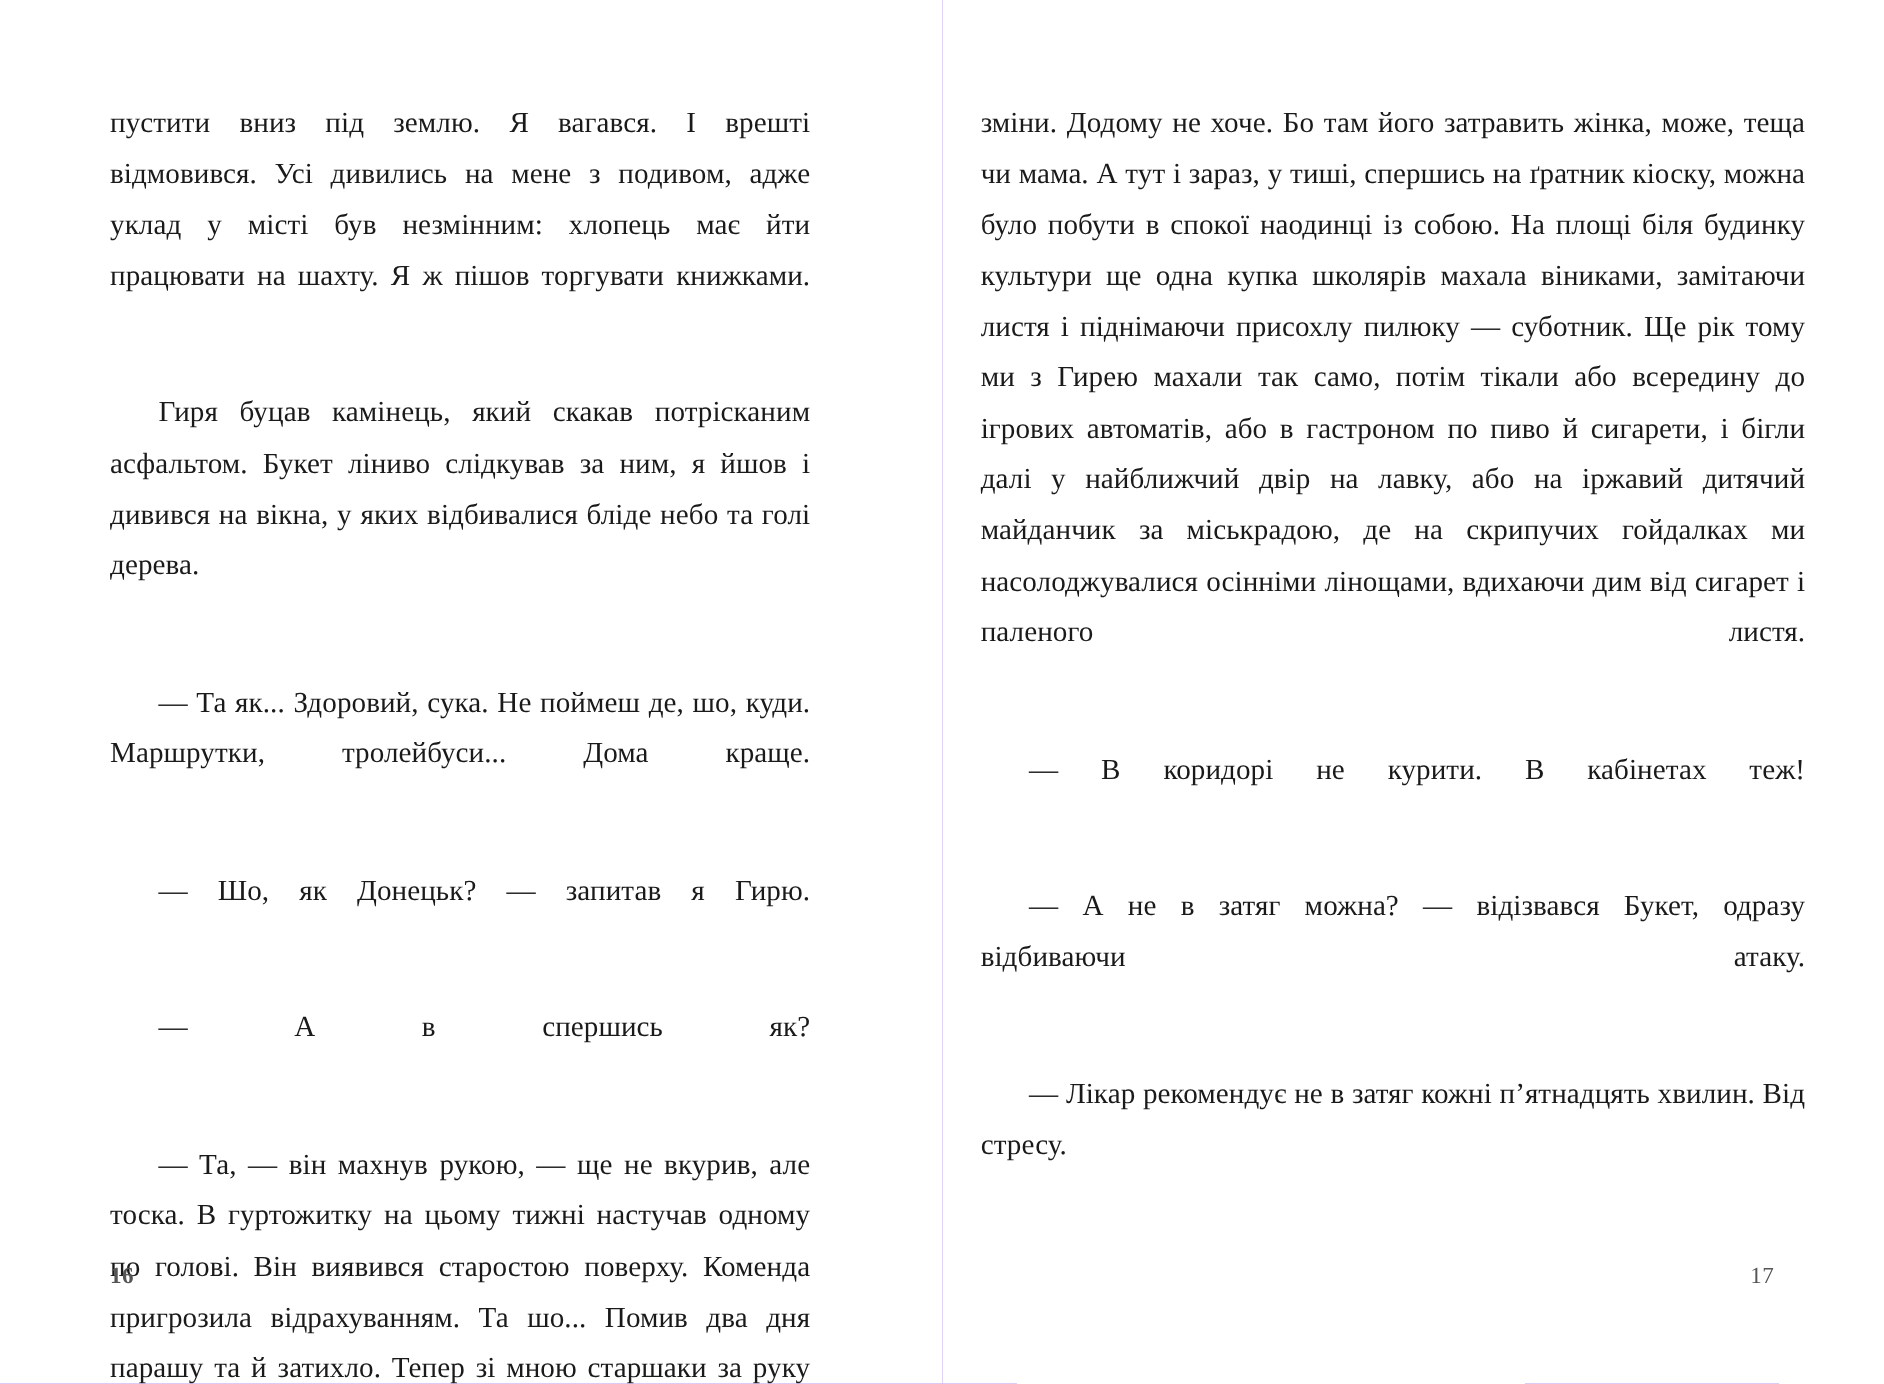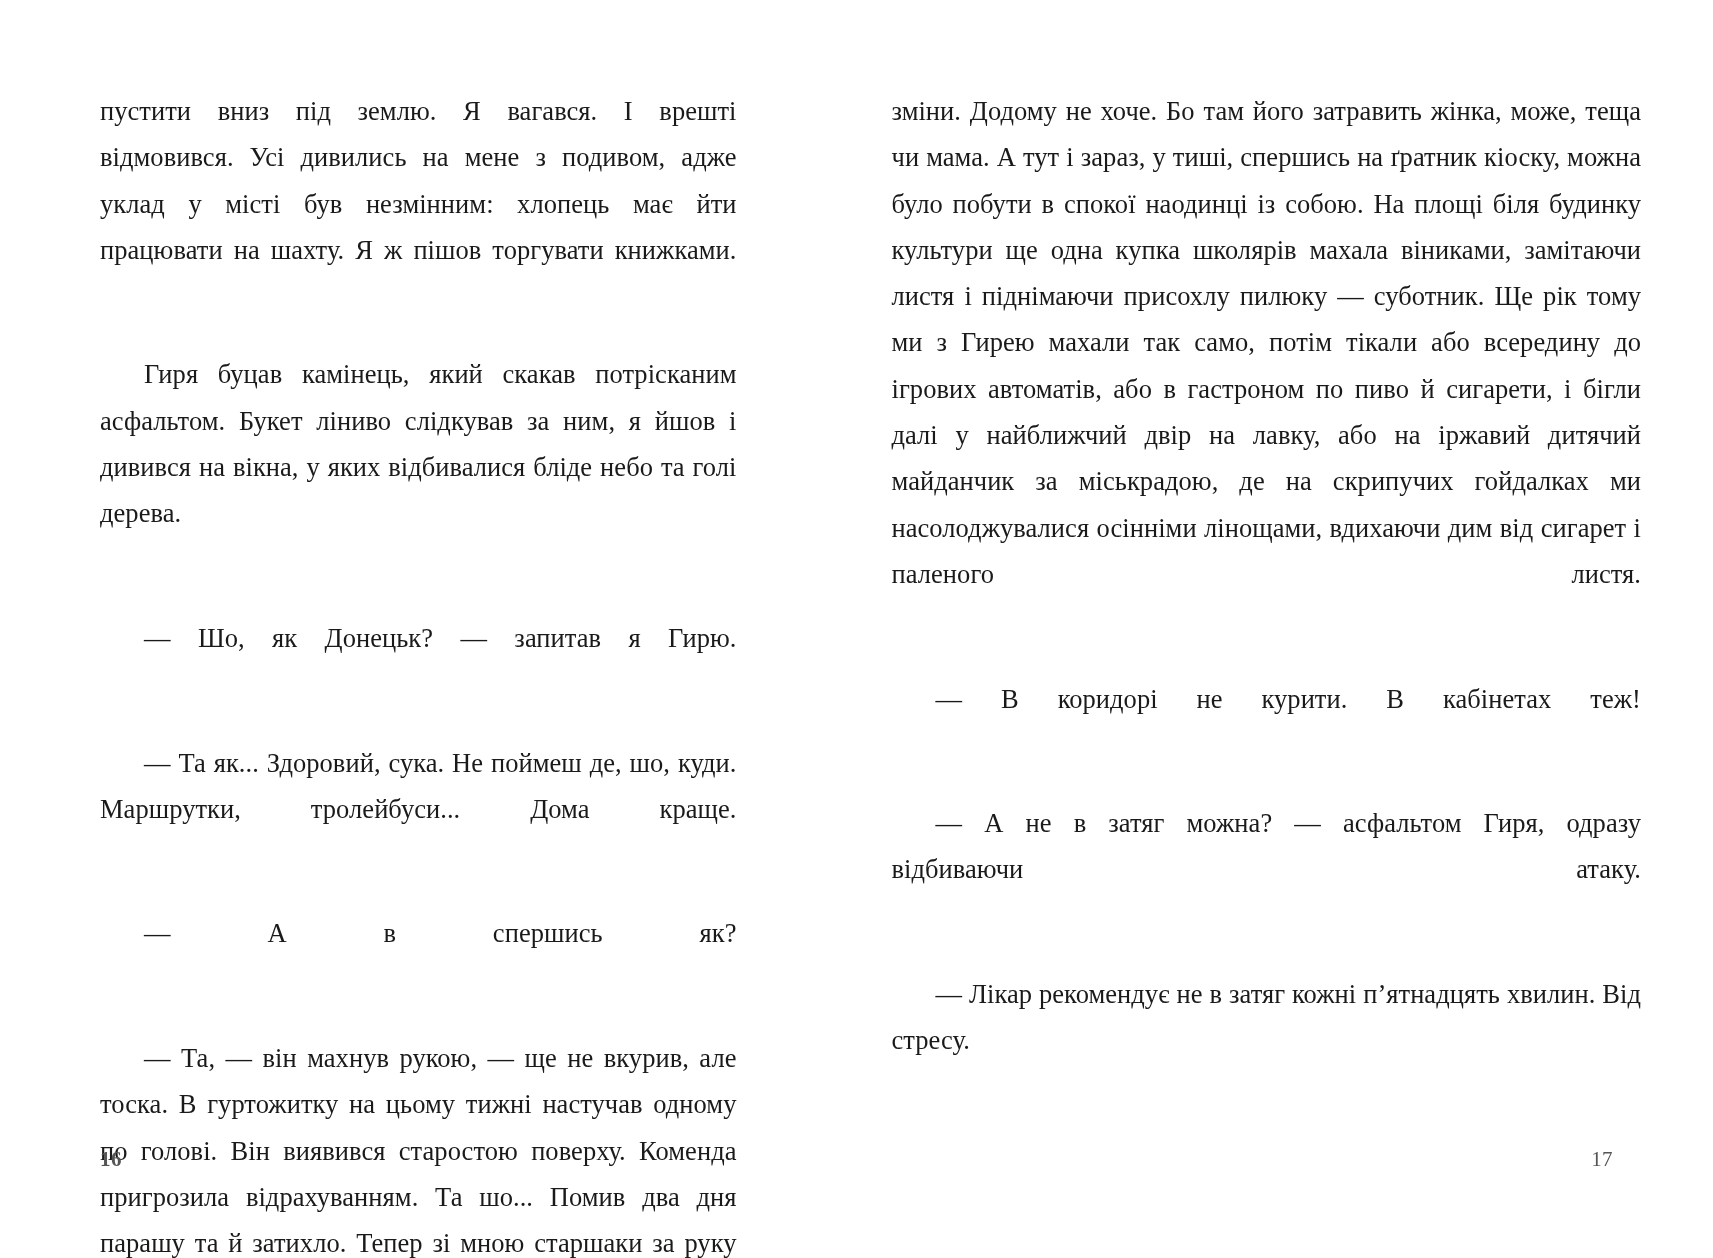--- a/index.html
+++ b/index.html
@@ -75,34 +75,34 @@
 </style>
 </head>
 <body>
 
 <div class="spread">
 
   <div class="page page-left">
     <div class="textblock">
       <p class="para noindent">пустити вниз під землю. Я вагався. І врешті відмовився. Усі дивились на мене з подивом, адже уклад у місті був незмінним: хлопець має йти працювати на шахту. Я ж пішов торгувати книжками.</p>
       <p class="para indent">Гиря буцав камінець, який скакав потрісканим асфальтом. Букет ліниво слідкував за ним, я йшов і дивився на вікна, у яких відбивалися бліде небо та голі дерева.</p>
+      <p class="para indent">— Та як... Здоровий, сука. Не поймеш де, шо, куди. Маршрутки, тролейбуси... Дома краще.</p>
       <p class="para indent">— Шо, як Донецьк? — запитав я Гирю.</p>
-      <p class="para indent">— Та як... Здоровий, сука. Не поймеш де, шо, куди. Маршрутки, тролейбуси... Дома краще.</p>
       <p class="para indent">— А в спершись як?</p>
       <p class="para indent">— Та, — він махнув рукою, — ще не вкурив, але тоска. В гуртожитку на цьому тижні настучав одному по голові. Він виявився старостою поверху. Коменда пригрозила відрахуванням. Та шо... Помив два дня парашу та й затихло. Тепер зі мною старшаки за руку вітаються.</p>
       <p class="para indent">— На стадіоні був?</p>
 
     </div>
     <div class="folio folio-left">16</div>
   </div>
 
   <div class="page page-right">
     <div class="textblock">
       <p class="para noindent">зміни. Додому не хоче. Бо там його затравить жінка, може, теща чи мама. А тут і зараз, у тиші, спершись на ґратник кіоску, можна було побути в спокої наодинці із собою. На площі біля будинку культури ще одна купка школярів махала віниками, замітаючи листя і піднімаючи присохлу пилюку — суботник. Ще рік тому ми з Гирею махали так само, потім тікали або всередину до ігрових автоматів, або в гастроном по пиво й сигарети, і бігли далі у найближчий двір на лавку, або на іржавий дитячий майданчик за міськрадою, де на скрипучих гойдалках ми насолоджувалися осінніми лінощами, вдихаючи дим від сигарет і паленого листя.</p>
       <p class="para indent">— В коридорі не курити. В кабінетах теж!</p>
-      <p class="para indent">— А не в затяг можна? — асфальтом Гиря, одразу відбиваючи атаку.</p>
+      <p class="para indent">— А не в затяг можна? — відізвався Букет, одразу відбиваючи атаку.</p>
       <p class="para indent">— Лікар рекомендує не в затяг кожні п’ятнадцять хвилин. Від стресу.</p>
 
     </div>
     <div class="folio folio-right">17</div>
   </div>
 
 </div>
 
 </body></html>

